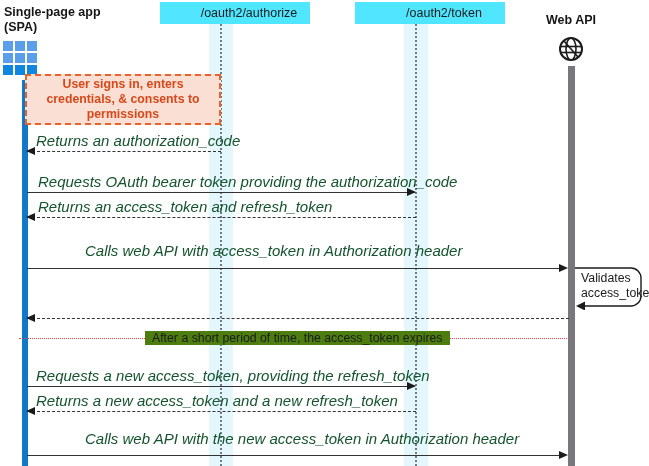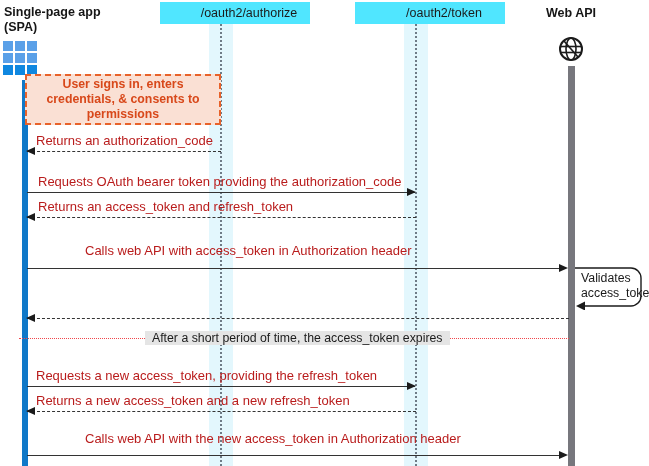--- a/index.html
+++ b/index.html
@@ -74,24 +74,25 @@
   .msg-line {
     position: absolute;
     height: 0;
     border-top: 1px solid #333333;
   }
   .msg-line.dashed {
     border-top: 1px dashed #333333;
   }
   .msg-label {
     position: absolute;
-    font-size: 13px;
-    color: #b91c1c;
+    font-size: 15px;
+    color: #14532d;
     line-height: 14px;
     white-space: nowrap;
+    font-style: italic;
   }
   .arrow-head {
     position: absolute;
     width: 0;
     height: 0;
   }
   .arrow-head.right {
     border-top: 4.5px solid transparent;
     border-bottom: 4.5px solid transparent;
     border-left: 9px solid #1b1b1b;
@@ -120,21 +121,21 @@
   
   .divider-line {
     position: absolute;
     height: 0;
     border-top: 1.5px dotted #f0464b;
   }
   .divider-label {
     position: absolute;
     font-size: 12.3px;
     color: #1b1b1b;
-    background: #e5e5e5;
+    background: #4d7c0f;
     line-height: 14px;
     text-align: center;
     white-space: nowrap;
     padding: 0 7px;
   }
   
   .self-msg-label {
     position: absolute;
     font-size: 12.3px;
     color: #1b1b1b;
@@ -162,21 +163,21 @@
       <i></i>
     <i class="dark"></i>
       <i class="dark"></i>
       <i class="dark"></i>
   </div>
 
   <div class="endpoint-box" style="left:160px; top:2px; width:122px;">/oauth2/authorize</div>
 
   <div class="endpoint-box" style="left:355px; top:2px; width:122px;">/oauth2/token</div>
 
-  <div class="actor-title" style="left:546px; top:6px;">Web API</div>
+  <div class="actor-title" style="left:546px; top:13px;">Web API</div>
 
   <div class="globe-icon" style="left:558px; top:36px;">
     <svg width="26" height="26" viewBox="0 0 26 26">
       <circle cx="13" cy="13" r="11" fill="none" stroke="#1b1b1b" stroke-width="2"></circle>
       <ellipse cx="13" cy="13" rx="5" ry="11" fill="none" stroke="#1b1b1b" stroke-width="1.6"></ellipse>
       <path d="M2.4 10.5 H23.6" stroke="#1b1b1b" stroke-width="1.6" fill="none"></path>
       <path d="M2.4 16.5 H23.6" stroke="#1b1b1b" stroke-width="1.6" fill="none"></path>
       <path d="M6 5 L20 21" stroke="#1b1b1b" stroke-width="1.6" fill="none"></path>
     </svg>
   </div>

